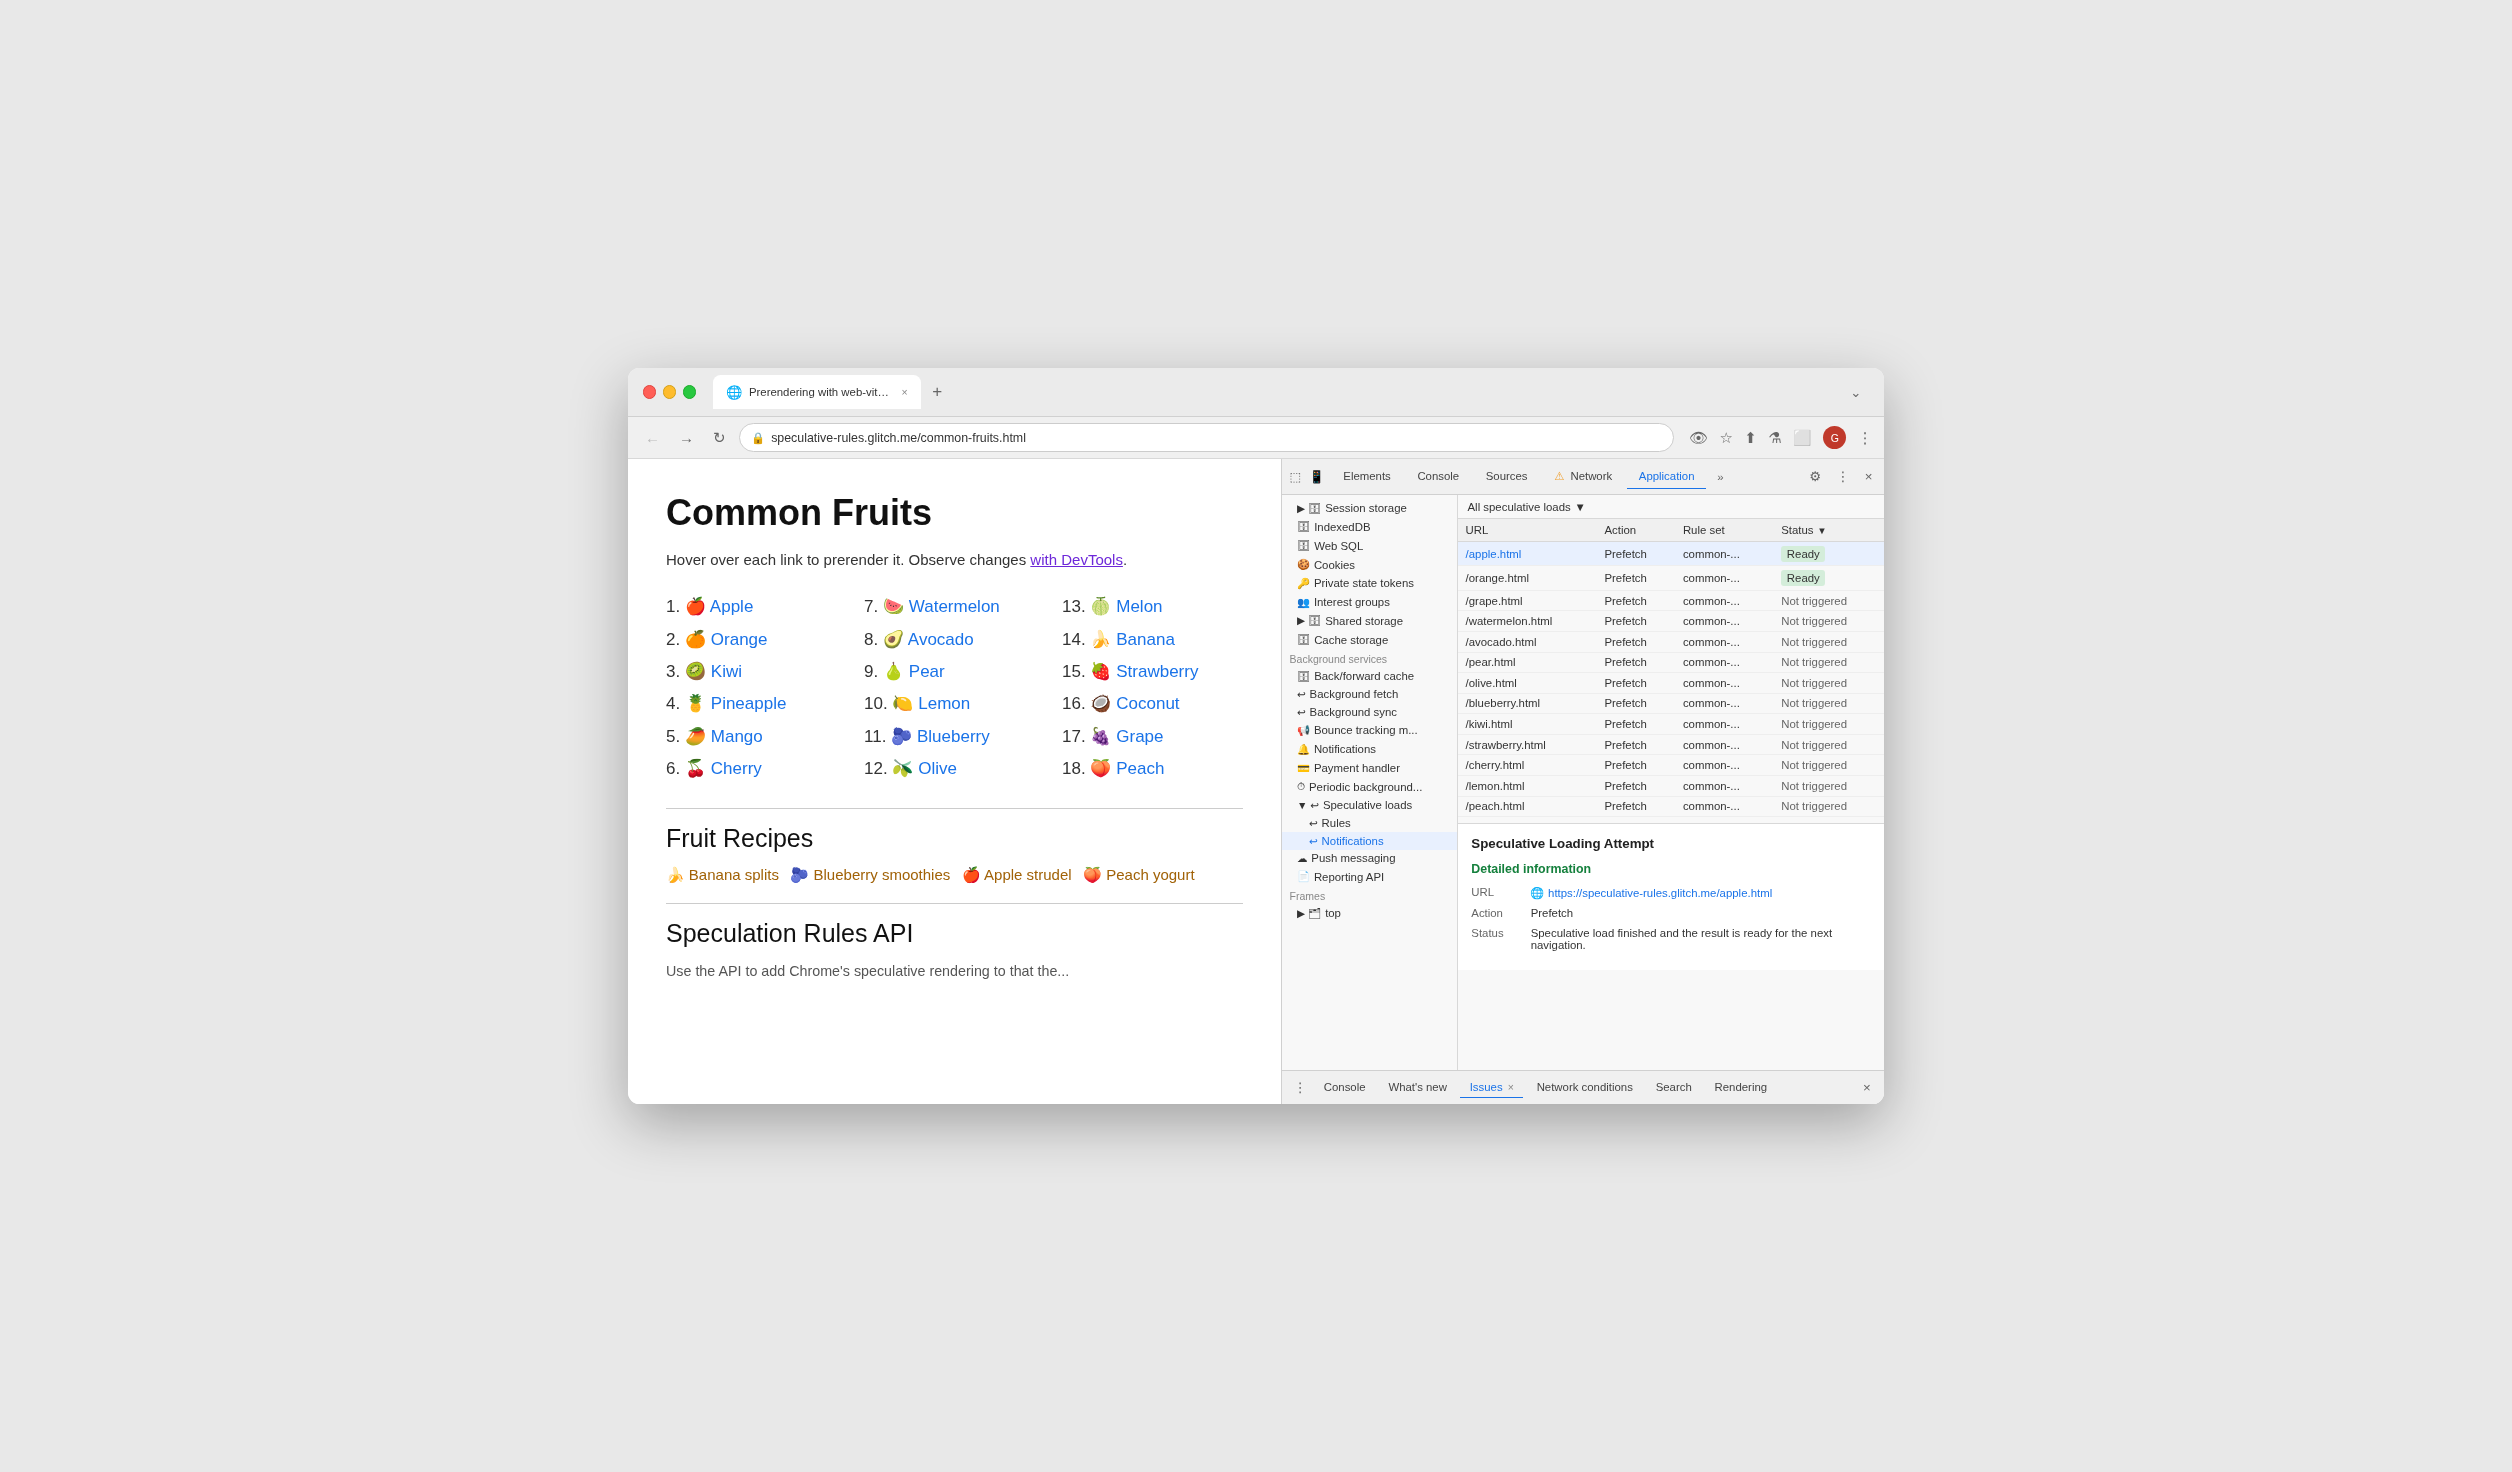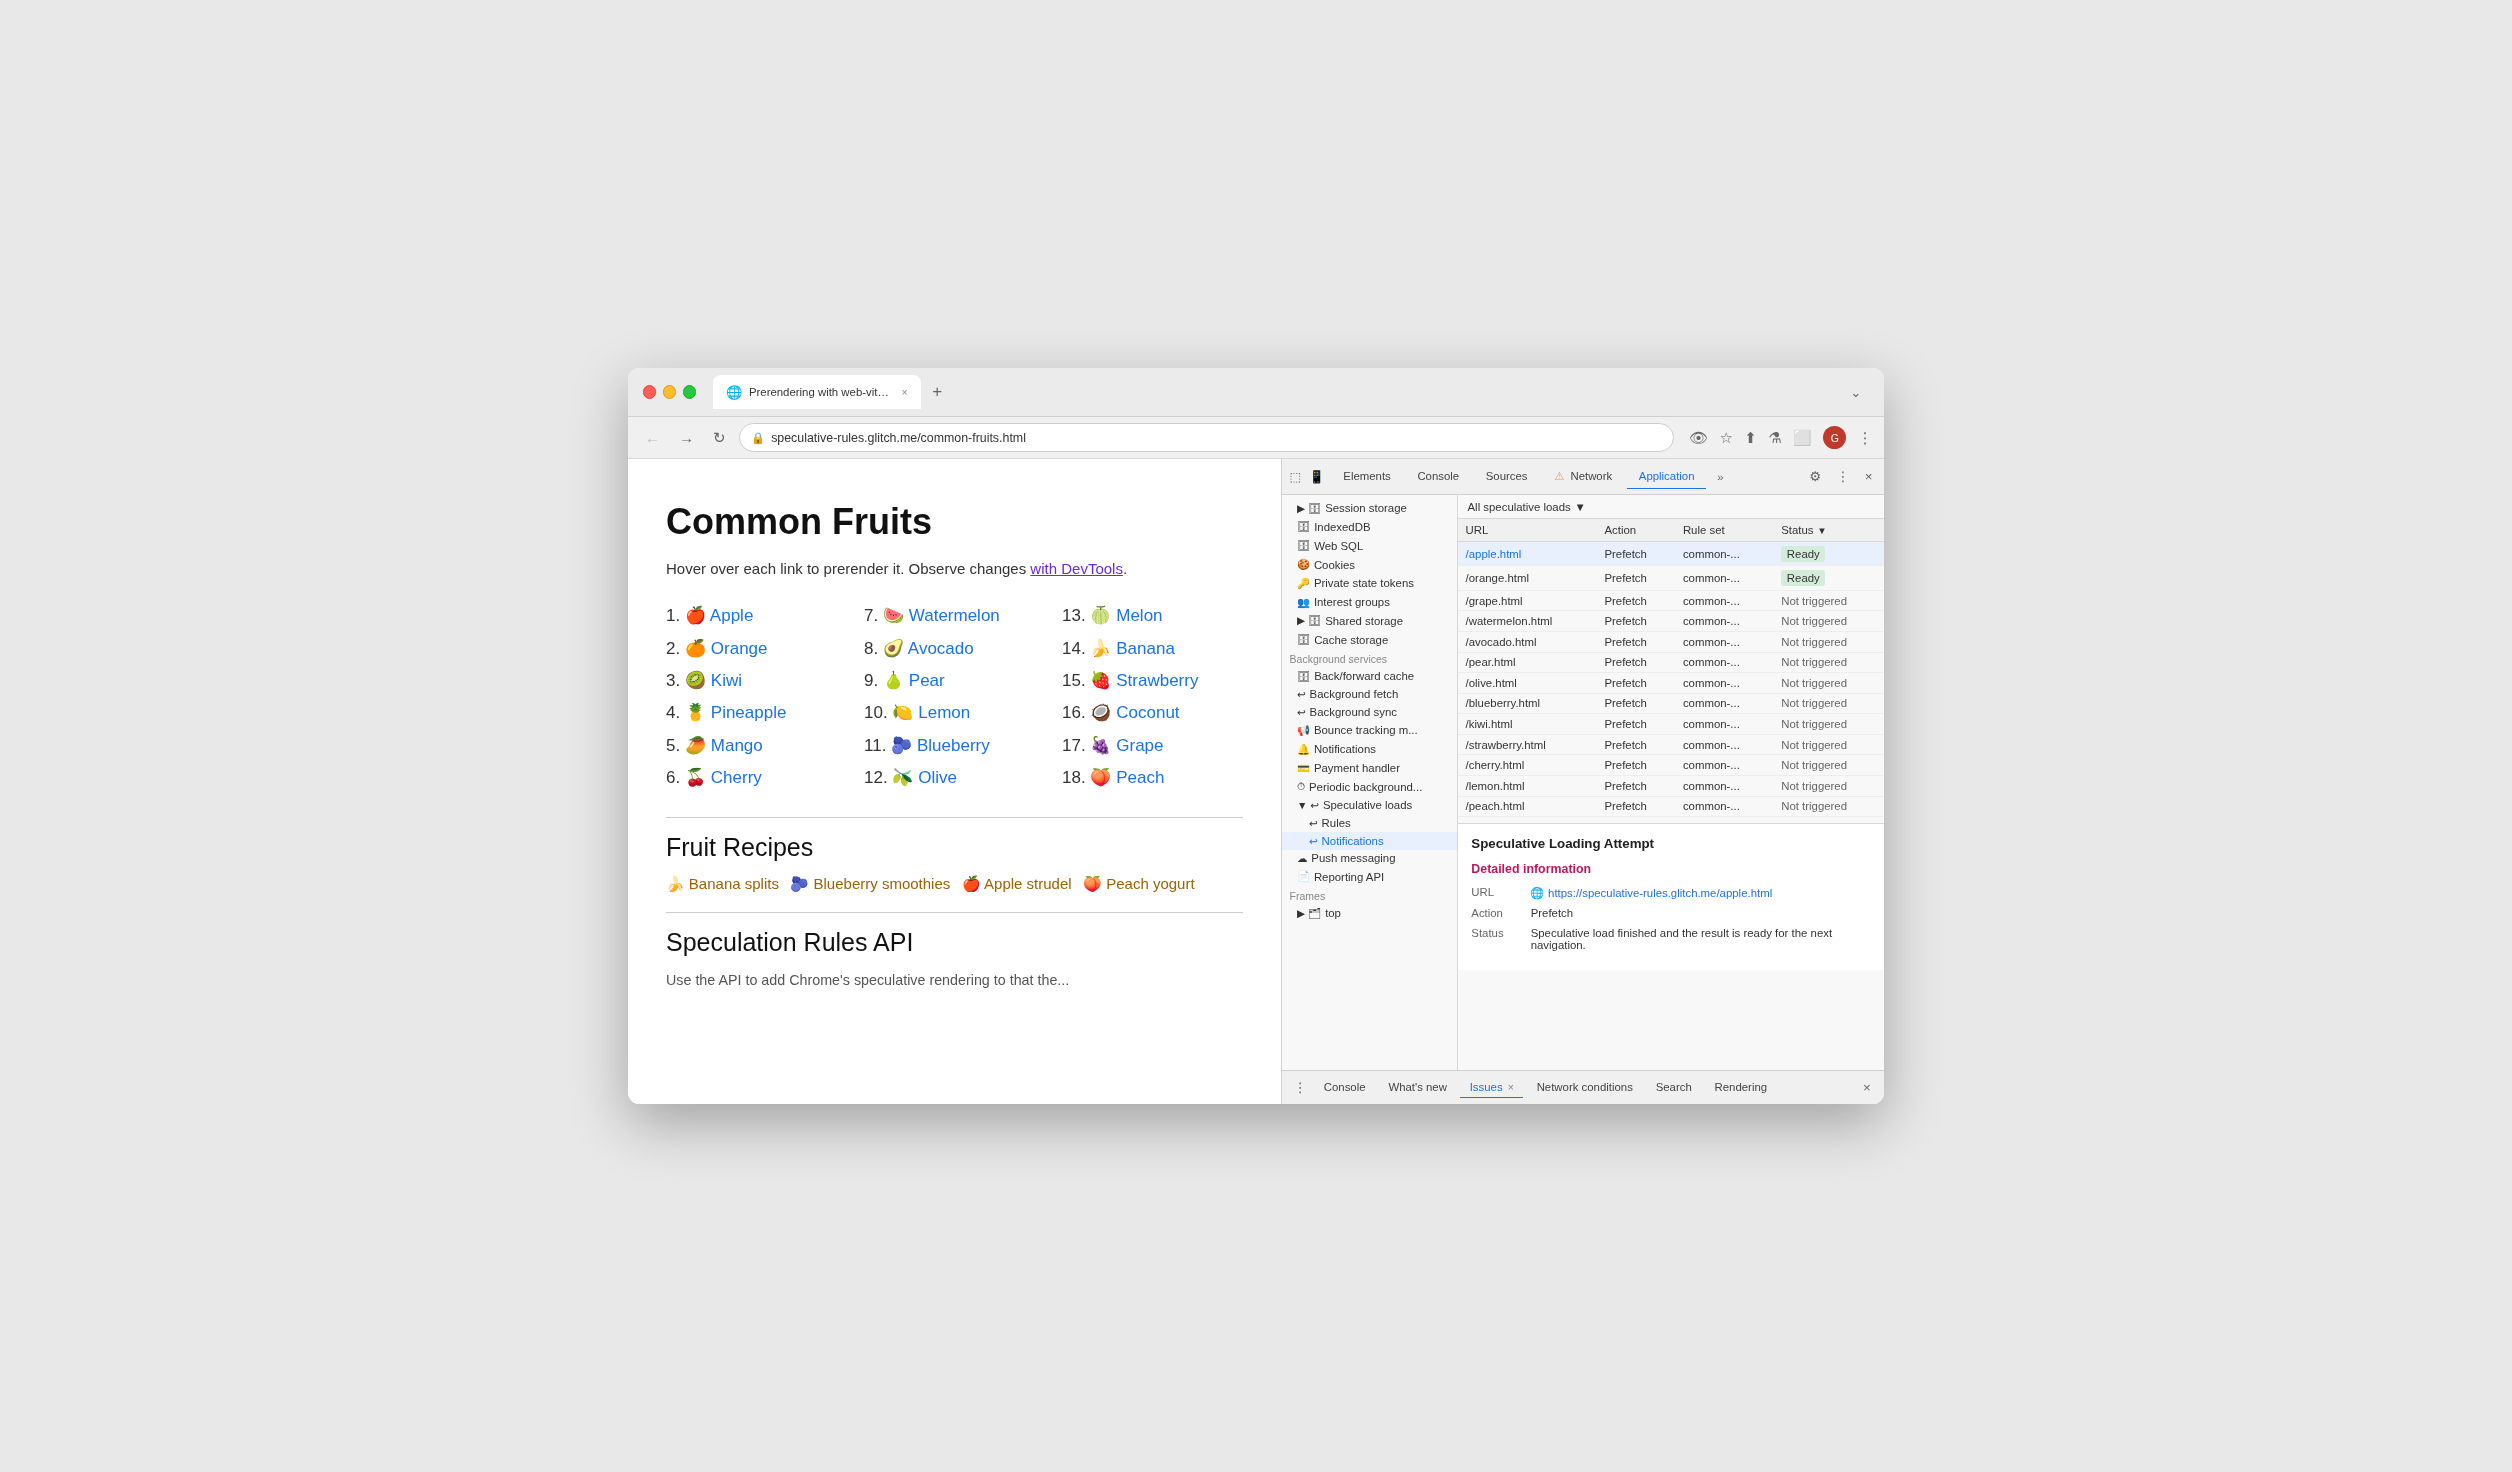--- a/index.html
+++ b/index.html
@@ -166,21 +166,21 @@
     .content-area {
       display: flex;
       flex: 1;
       overflow: hidden;
     }
 
     
     .webpage {
       flex: 1;
       background: white;
-      padding: 42px 38px;
+      padding: 33px 38px;
       overflow-y: auto;
       font-family: Georgia, serif;
     }
     .webpage h1 {
       font-size: 36px;
       font-weight: 900;
       color: #111;
       margin-bottom: 15px;
       font-family: Arial, sans-serif;
     }
@@ -423,21 +423,21 @@
     }
     .detail-title {
       font-size: 13.3px;
       font-weight: 600;
       color: #222;
       margin-bottom: 11.4px;
     }
     .detail-subtitle {
       font-size: 12.4px;
       font-weight: 600;
-      color: #be185d;
+      color: #15803d;
       margin-bottom: 9.5px;
     }
     .detail-row {
       display: flex;
       gap: 11.4px;
       margin-bottom: 7.6px;
       font-size: 11.4px;
       align-items: flex-start;
     }
     .detail-label {

